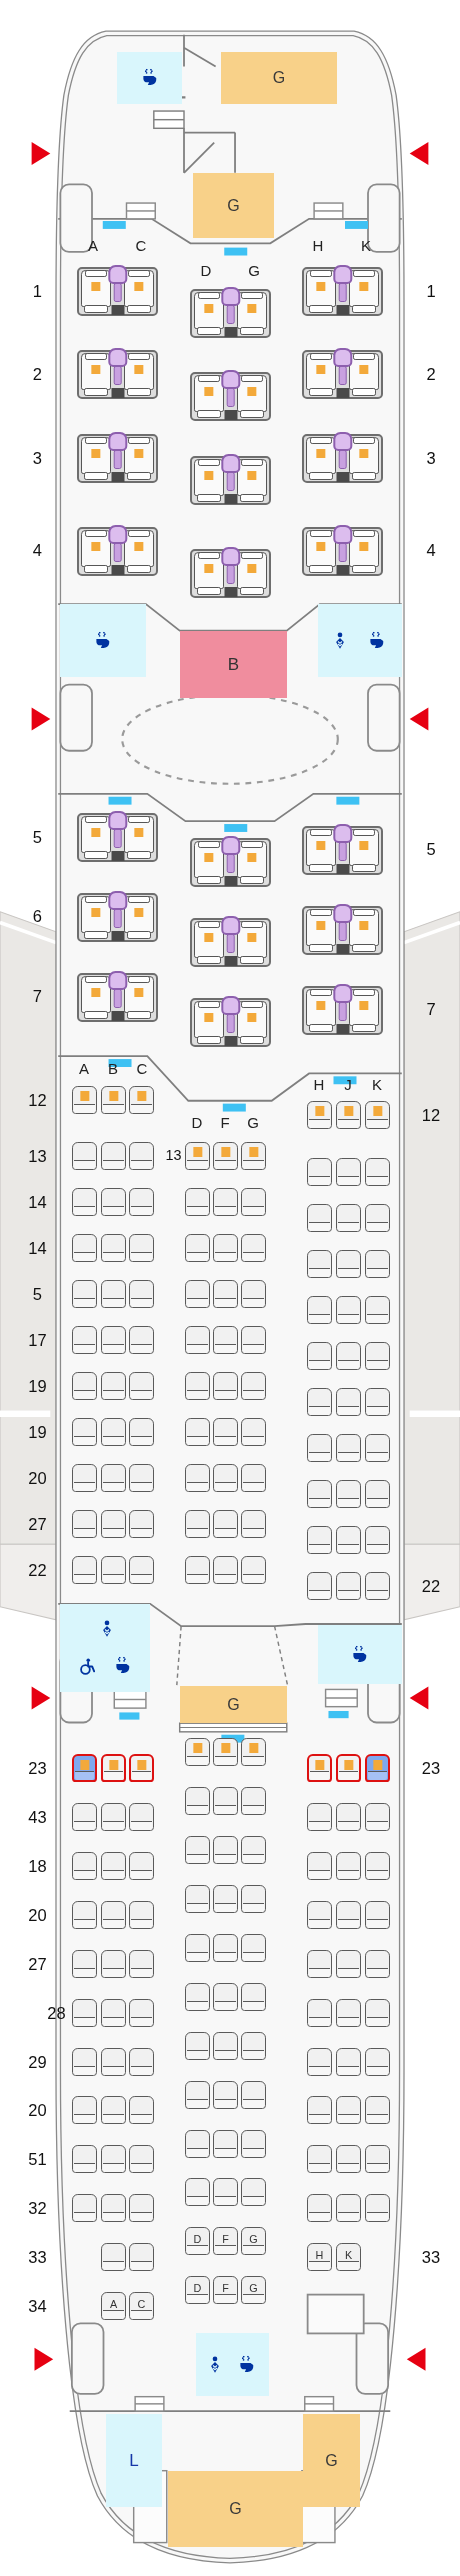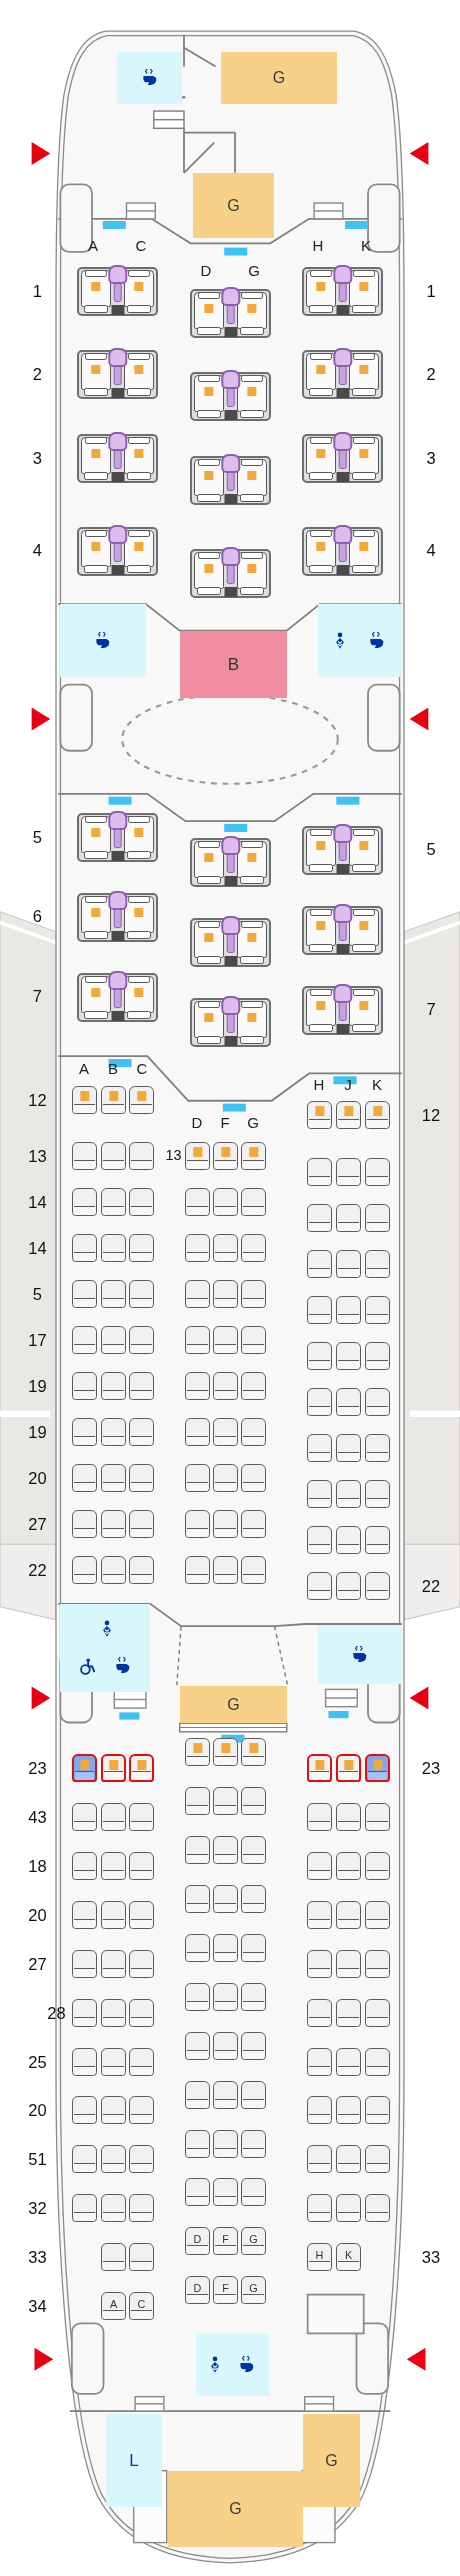--- a/index.html
+++ b/index.html
@@ -1243,21 +1243,21 @@
       <div class="eseat" style="left: 336px; top: 2243px;">
         <div class="ecush"></div>
         <div class="eltr">K</div>
       </div>
       <div class="rownum" style="left: 24.4px; top: 1759px;">23</div>
       <div class="rownum" style="left: 24.4px; top: 1808px;">43</div>
       <div class="rownum" style="left: 24.4px; top: 1857px;">18</div>
       <div class="rownum" style="left: 24.4px; top: 1906px;">20</div>
       <div class="rownum" style="left: 24.4px; top: 1955px;">27</div>
       <div class="rownum" style="left: 24.4px; top: 2004px; margin-left: 19px;">28</div>
-      <div class="rownum" style="left: 24.4px; top: 2053px;">25</div>
+      <div class="rownum" style="left: 24.4px; top: 2053px;">29</div>
       <div class="rownum" style="left: 24.4px; top: 2101px;">20</div>
       <div class="rownum" style="left: 24.4px; top: 2150px;">51</div>
       <div class="rownum" style="left: 24.4px; top: 2199px;">32</div>
       <div class="rownum" style="left: 24.4px; top: 2248px;">33</div>
       <div class="rownum" style="left: 24.4px; top: 2297px;">34</div>
       <div class="rownum" style="left: 418px; top: 1759px;">23</div>
       <div class="rownum" style="left: 418px; top: 2248px;">33</div>
     </div>
 
   <div id="headers">

